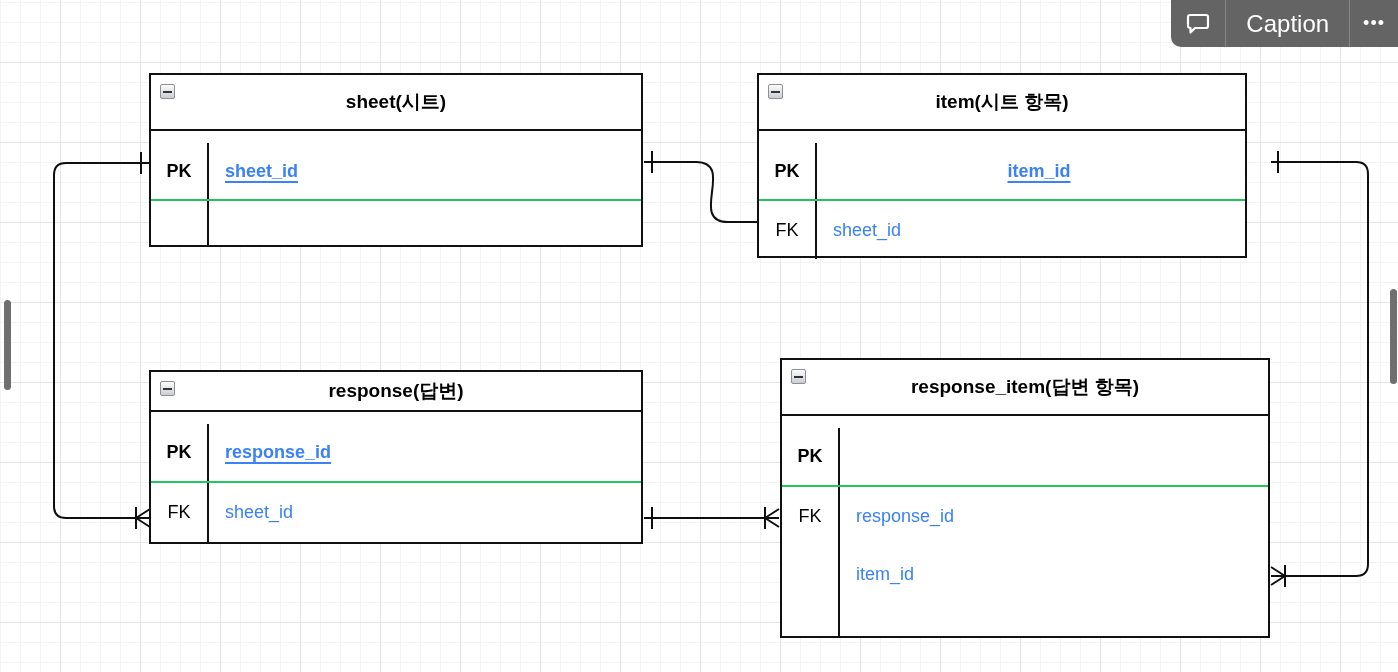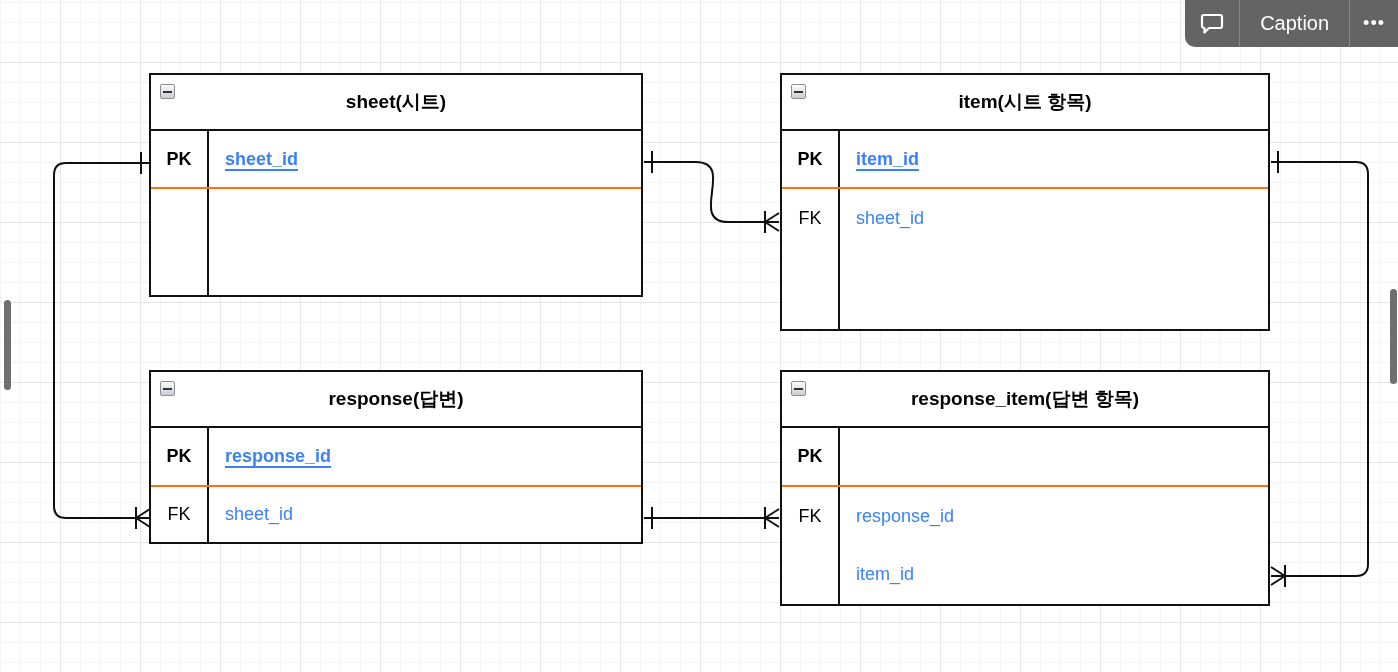--- a/index.html
+++ b/index.html
@@ -26,21 +26,21 @@
     font-size:19px;font-weight:bold;color:#000;flex:0 0 auto;
   }
   .collapse-btn{
     position:absolute;left:9px;top:9px;width:15px;height:15px;box-sizing:border-box;
     border:1px solid #8f8f8f;border-radius:2px;
     background:linear-gradient(#fdfdfd,#c9cdd3);
     display:flex;align-items:center;justify-content:center;cursor:pointer;
   }
   .collapse-btn .minus{width:9px;height:2px;background:#333;}
   .erow{display:flex;box-sizing:border-box;flex:0 0 auto;}
-  .erow.bordered{border-bottom:2px solid #f97316;}
+  .erow.bordered{border-bottom:2px solid #22c55e;margin-top:12px;}
   .keycell{
     width:58px;flex:0 0 58px;box-sizing:border-box;border-right:2px solid #111;
     display:flex;align-items:center;justify-content:center;
     font-size:18px;color:#000;
   }
   .keycell.pk{font-weight:bold;}
   .attrcell{
     flex:1 1 auto;display:flex;flex-direction:column;justify-content:flex-start;
     padding-left:16px;box-sizing:border-box;font-size:18px;color:#3b82f6;
   }
@@ -53,21 +53,21 @@
   svg.wires path{stroke:#0f0f0f;stroke-width:2;fill:none;}
   
   .viewer-toolbar{
     position:absolute;top:0;right:0;height:47px;
     display:flex;align-items:stretch;
     background:rgba(88,88,88,0.93);
     border-bottom-left-radius:10px;color:#fff;overflow:hidden;
   }
   .tb-seg{
     display:flex;align-items:center;justify-content:center;
-    font-size:20px;color:#fff;cursor:pointer;padding:0 20px;
+    font-size:24px;color:#fff;cursor:pointer;padding:0 20px;
   }
   .tb-seg + .tb-seg{border-left:1px solid rgba(255,255,255,0.22);}
   .tb-icon-seg{padding:0 14px;}
   .tb-more{letter-spacing:1px;font-size:18px;padding:0 13px;}
   
   .edge-handle{
     position:absolute;width:7px;border-radius:4px;background:#6f6f6f;cursor:grab;
   }
   .edge-handle.left{left:4px;top:300px;height:90px;}
   .edge-handle.right{right:1px;top:289px;height:95px;}
@@ -95,40 +95,40 @@
     <path d="M 765 507 V 529 M 765 518 L 779 509 M 765 518 L 779 527 M 765 518 H 779"></path>
   </g>
 
   <g>
     <path d="M 1271 162 H 1356 Q 1368 162 1368 174 V 564 Q 1368 576 1356 576 H 1285"></path>
     <path d="M 1278 151 V 173"></path>
     <path d="M 1285 565 V 587 M 1285 576 L 1271 567 M 1285 576 L 1271 585 M 1285 576 H 1271"></path>
   </g>
 </svg>
 
-<div class="etable" style="left:149px;top:73px;width:494px;height:224px;">
+<div class="etable" style="left:149px;top:73px;width:494px;height:174px;">
   <div class="ehead" style="height:56px;">
     <span class="collapse-btn">
         <span class="minus"></span>
       </span>
     <span>sheet(시트)</span>
   </div>
   <div class="erow bordered" style="height:58px;">
     <div class="keycell pk">PK</div>
     <div class="attrcell center">
         <span class="pkattr">sheet_id</span>
       </div>
   </div>
   <div class="erow" style="flex:1 1 auto;">
     <div class="keycell"></div>
     <div class="attrcell"></div>
   </div>
 </div>
 
-<div class="etable" style="left:780px;top:73px;width:490px;height:258px;">
+<div class="etable" style="left:757px;top:73px;width:490px;height:185px;text-align:center;">
   <div class="ehead" style="height:56px;">
     <span class="collapse-btn">
         <span class="minus"></span>
       </span>
     <span>item(시트 항목)</span>
   </div>
   <div class="erow bordered" style="height:58px;">
     <div class="keycell pk">PK</div>
     <div class="attrcell center">
         <span class="pkattr">item_id</span>
@@ -138,41 +138,41 @@
     <div class="keycell" style="align-items:flex-start;">
         <span class="keyline">FK</span>
       </div>
     <div class="attrcell">
       <span class="attrline">sheet_id</span>
     </div>
   </div>
 </div>
 
 <div class="etable" style="left:149px;top:370px;width:494px;height:174px;">
-  <div class="ehead" style="height:56px;">
+  <div class="ehead" style="height:40px;">
     <span class="collapse-btn">
         <span class="minus"></span>
       </span>
     <span>response(답변)</span>
   </div>
   <div class="erow bordered" style="height:59px;">
     <div class="keycell pk">PK</div>
     <div class="attrcell center">
         <span class="pkattr">response_id</span>
       </div>
   </div>
   <div class="erow" style="flex:1 1 auto;">
     <div class="keycell">FK</div>
     <div class="attrcell center">
         <span>sheet_id</span>
       </div>
   </div>
 </div>
 
-<div class="etable" style="left:780px;top:370px;width:490px;height:236px;">
+<div class="etable" style="left:780px;top:358px;width:490px;height:280px;">
   <div class="ehead" style="height:56px;">
     <span class="collapse-btn">
         <span class="minus"></span>
       </span>
     <span>response_item(답변 항목)</span>
   </div>
   <div class="erow bordered" style="height:59px;">
     <div class="keycell pk">PK</div>
   </div>
   <div class="erow" style="flex:1 1 auto;">

